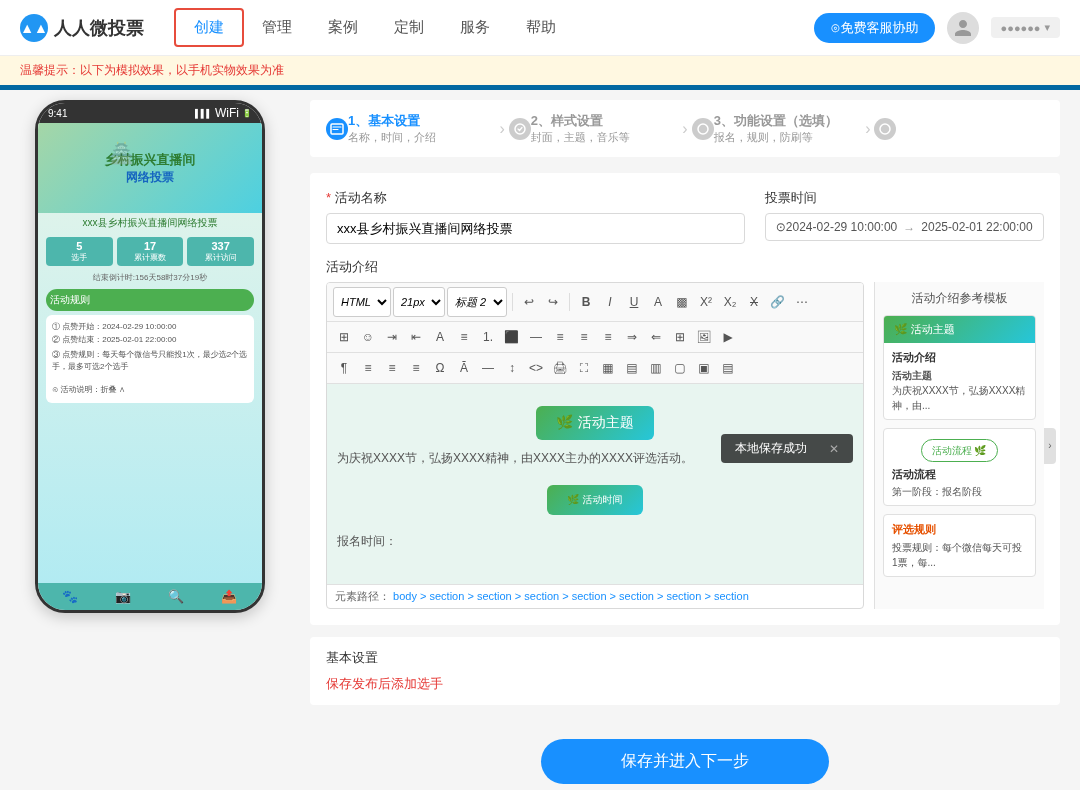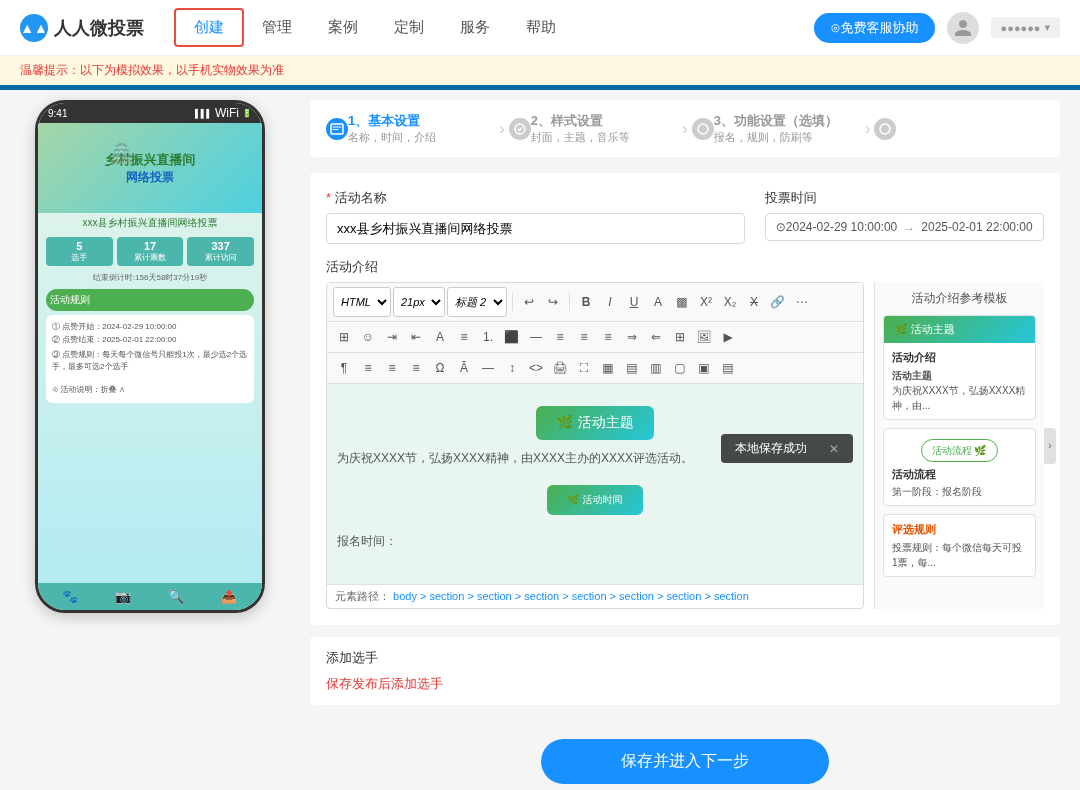--- a/index.html
+++ b/index.html
@@ -396,21 +396,21 @@
               <div>投票规则：每个微信每天可投1票，每...</div>
             </div>
           </div>
 
           <div class="template-expand">›</div>
         </div>
       </div>
     </div>
 
     <div class="bottom-section">
-      <div class="section-title">添加选手</div>
+      <div class="section-title">基本设置</div>
       <div class="add-player-link">保存发布后添加选手</div>
     </div>
 
     <div class="save-button-area">
       <button class="save-btn">保存并进入下一步</button>
     </div>
   </div>
 </div>
 
 </body></html>

